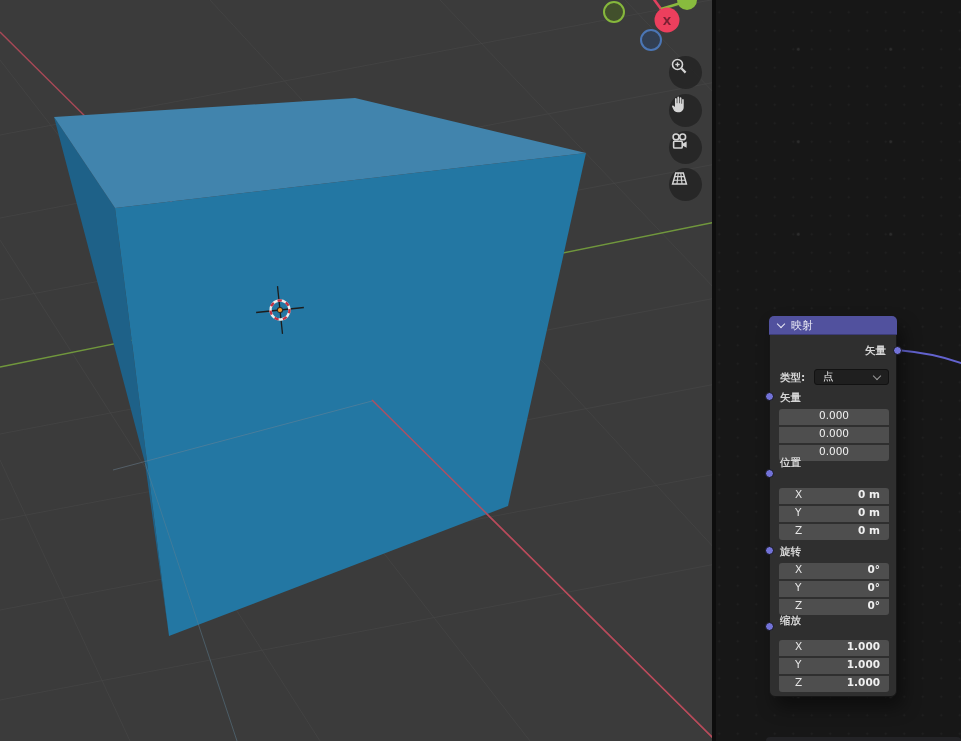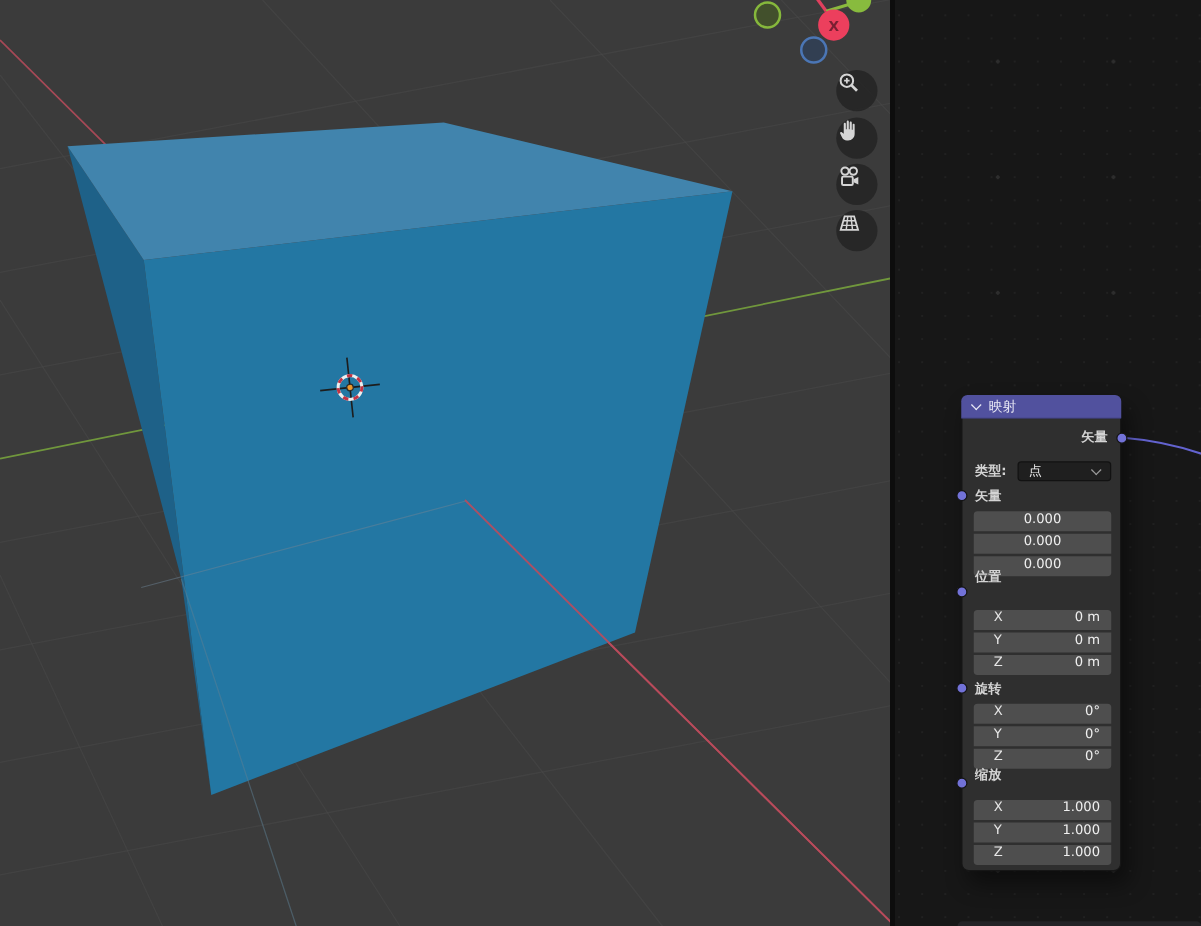--- a/index.html
+++ b/index.html
@@ -44,21 +44,21 @@
         color:#ececec;border:1px solid #121212;}
   #dropdown .dchev{margin-left:auto;width:5px;height:5px;border-left:1.4px solid #9a9a9a;
         border-bottom:1.4px solid #9a9a9a;transform:rotate(-45deg);margin-top:-3px;}
   .grp{position:absolute;left:9px;width:110px;}
   .field{height:16px;margin-bottom:2px;background:#4e4e4e;display:flex;align-items:flex-start;
         color:#f0f0f0;box-sizing:border-box;}
   .grp .field:first-child{border-radius:3px 3px 0 0;}
   .grp .field:last-child{border-radius:0 0 3px 3px;margin-bottom:0;}
   .field.center{justify-content:center;}
   .field .ax{margin-left:16px;color:#e6e6e6;}
-  .field .val{margin-left:auto;margin-right:9px;}
+  .field .val{margin-left:auto;margin-right:9px;font-weight:bold;}
 </style>
 </head>
 <body>
 
 <div id="app">
 
   <div id="viewport">
     <svg width="712" height="741" viewBox="0 0 712 741">
 
       <g stroke="#484848" stroke-opacity="0.55" stroke-width="1">

